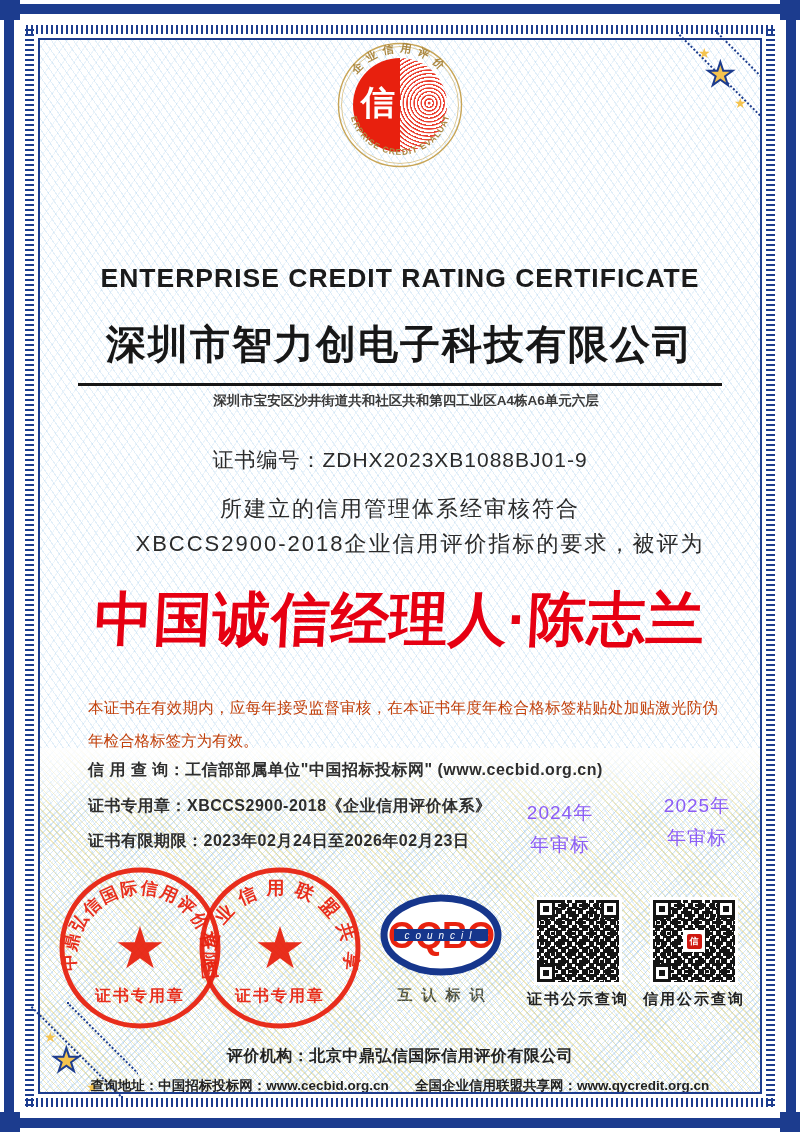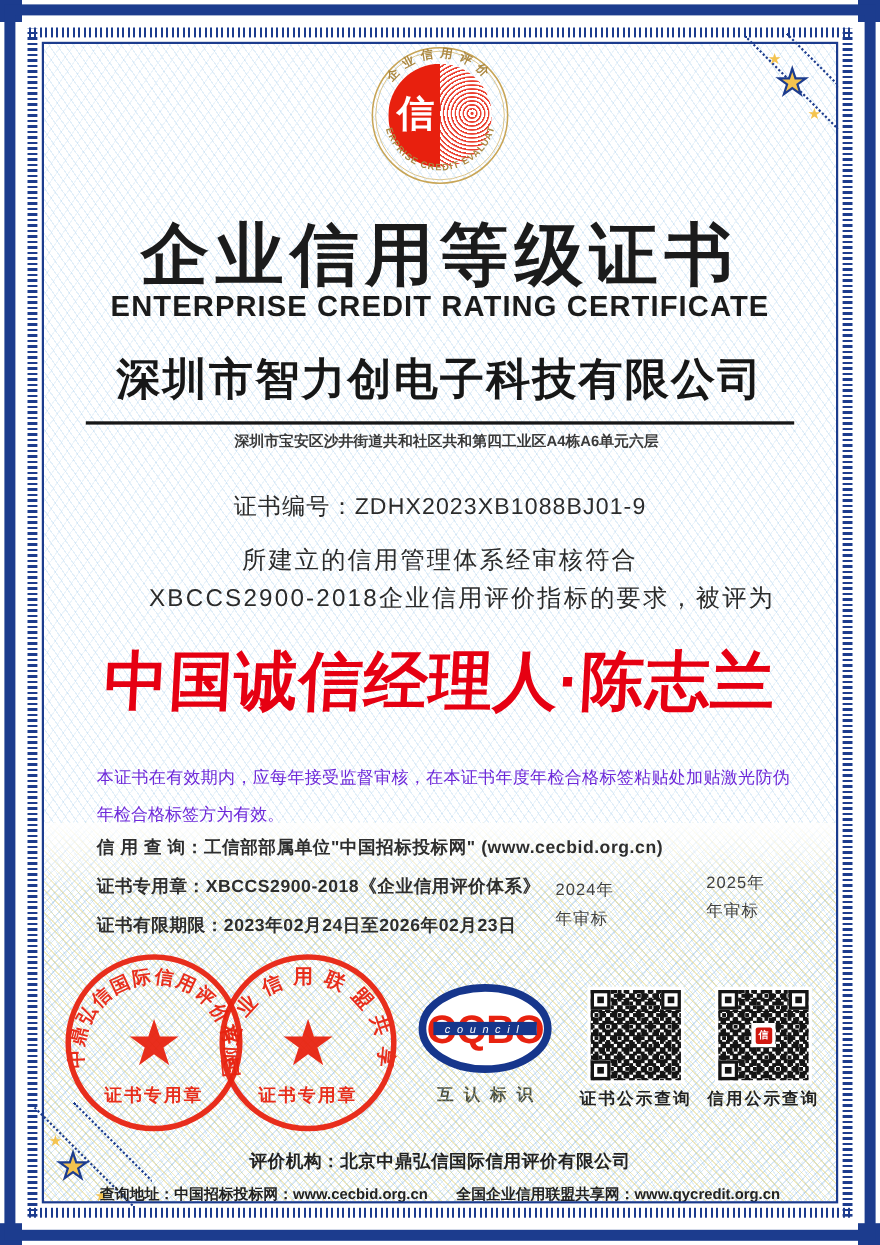--- a/index.html
+++ b/index.html
@@ -53,25 +53,25 @@
   .subtitle{top:263px;font-size:26.5px;font-weight:700;letter-spacing:1px;color:#1b1b1b;}
   .company-name{top:317px;font-size:40px;font-weight:700;letter-spacing:2px;color:#171717;
     font-family:Liberation Serif, serif;}
   .company-rule{top:383px;left:78px;width:644px;height:3px;background:#171717;}
   .company-address{top:392px;font-size:13.5px;font-weight:600;color:#3a3a3a;padding-left:12px;}
   .certno{top:446px;font-size:21px;color:#2b2b2b;letter-spacing:1px;}
   .stmt1{top:494px;font-size:22px;color:#2b2b2b;letter-spacing:2px;}
   .stmt2{top:529px;font-size:22px;color:#2b2b2b;letter-spacing:2px;padding-left:40px;}
   .rating{top:581px;font-size:58px;font-weight:900;color:#e60012;letter-spacing:1px;transform:skewX(-3deg);}
 
-  .note{top:692px;left:88px;width:630px;font-size:15.5px;line-height:2.1;color:#6d28d9;text-align:justify;}
+  .note{top:692px;left:88px;width:630px;font-size:15.5px;line-height:2.1;color:#c2410c;text-align:justify;}
   .info-line{left:88px;font-size:16px;color:#2e2e2e;font-weight:600;letter-spacing:.5px;}
   .il1{top:760px}.il2{top:796px}.il3{top:831px}
 
-  .wm{color:#404040;font-size:15px;text-align:left;line-height:1.7;width:110px;letter-spacing:1px;}
+  .wm{color:#8b5cf6;font-size:19px;text-align:center;line-height:1.7;width:110px;letter-spacing:1px;}
   .wm1{left:505px;top:797px}.wm2{left:642px;top:790px}
 
   
   .seal{position:absolute;width:168px;height:168px;z-index:4;opacity:.94;}
   .seal1{left:56px;top:864px}.seal2{left:196px;top:864px}
   .oqbo{position:absolute;left:380px;top:893px;width:122px;z-index:4;}
   .oqbo-caption{position:absolute;left:378px;top:986px;width:126px;text-align:center;
     font-size:15px;font-weight:700;letter-spacing:9px;color:#4a4a3a;text-indent:9px;}
   .qr{position:absolute;width:88px;height:88px;background:#fff;padding:3px;box-sizing:border-box;z-index:4;}
   .qr1{left:534px;top:897px}.qr2{left:650px;top:897px}
@@ -131,21 +131,20 @@
       <path id="logoArcBot" d="M 17 76 A 51 51 0 0 0 115 76" fill="none"></path>
       <text font-size="11" font-weight="bold" fill="#ab8740" letter-spacing="6">
         <textPath href="#logoArcTop" startOffset="50%" text-anchor="middle">企业信用评价</textPath>
       </text>
       <text font-size="8.5" font-weight="bold" fill="#ab8740" letter-spacing="1">
         <textPath href="#logoArcBot" startOffset="50%" text-anchor="middle">ENTERPRISE CREDIT EVALUATION</textPath>
       </text>
     </svg>
   </div>
 
-  <div class="abs center title">企业信用等级证书</div>
   <div class="abs center subtitle">ENTERPRISE CREDIT RATING CERTIFICATE</div>
 
   <div class="abs center company-name">深圳市智力创电子科技有限公司</div>
   <div class="abs company-rule"></div>
   <div class="abs center company-address">深圳市宝安区沙井街道共和社区共和第四工业区A4栋A6单元六层</div>
 
   <div class="abs center certno">
     <span>证书编号：</span><span>ZDHX2023XB1088BJ01-9</span>
   </div>
 

